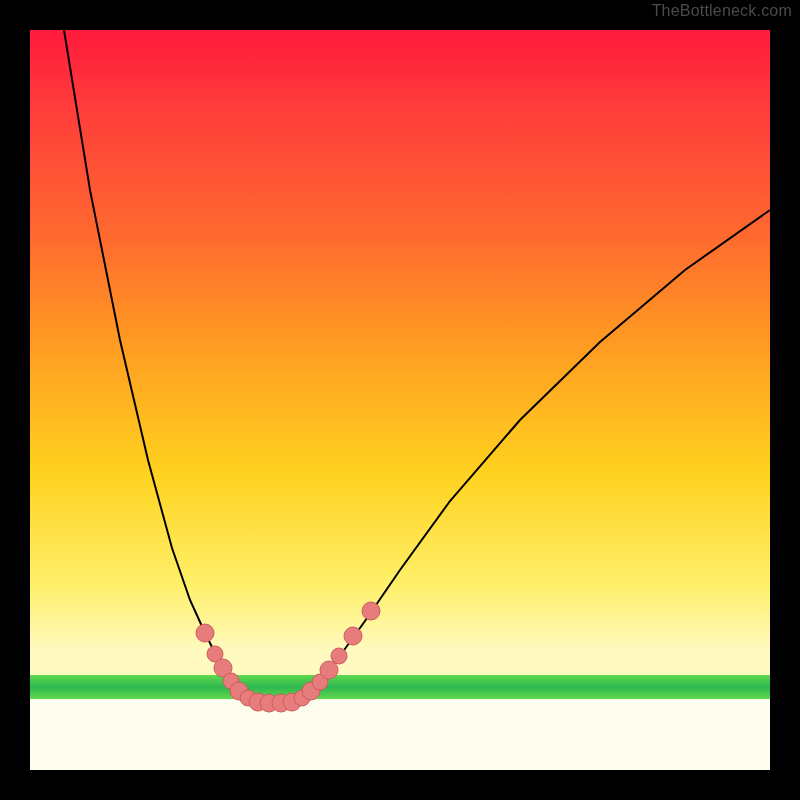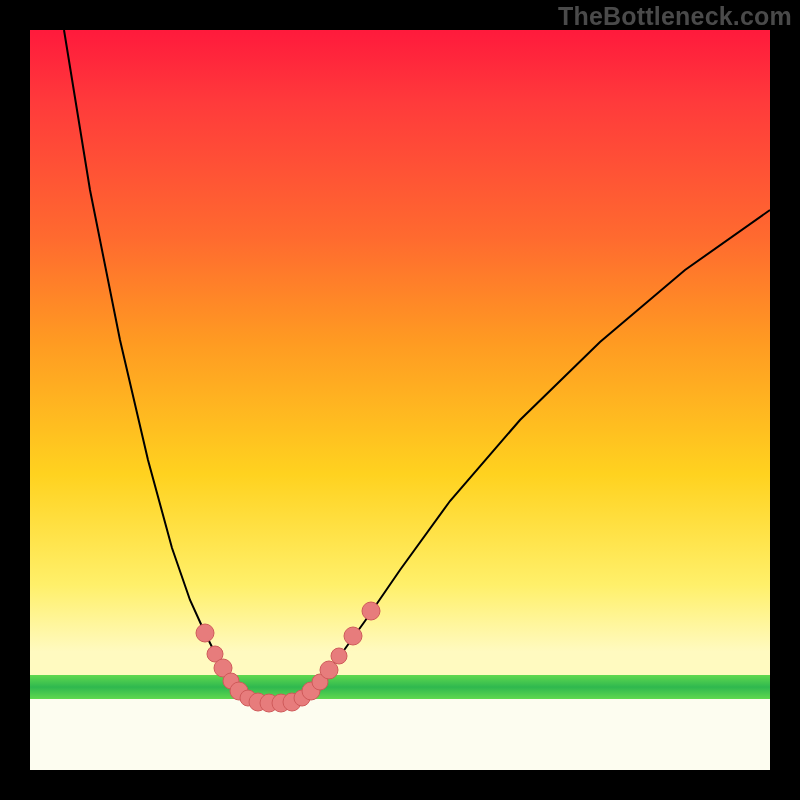--- a/index.html
+++ b/index.html
@@ -40,22 +40,22 @@
       #2fb84f 88.8%,
       #5fd84f 90.4%,
       #fdfdf0 90.4%,
       #fdfdf0 100%
     );
   }
   .watermark {
     position: absolute;
     top: 2px;
     right: 8px;
-    font-size: 25px;
-    font-weight: 700;
+    font-size: 16px;
+    font-weight: 400;
     color: #4a4a4a;
     letter-spacing: 0.2px;
     user-select: none;
   }
   svg.curve {
     position: absolute;
     left: 0;
     top: 0;
     width: 740px;
     height: 740px;

